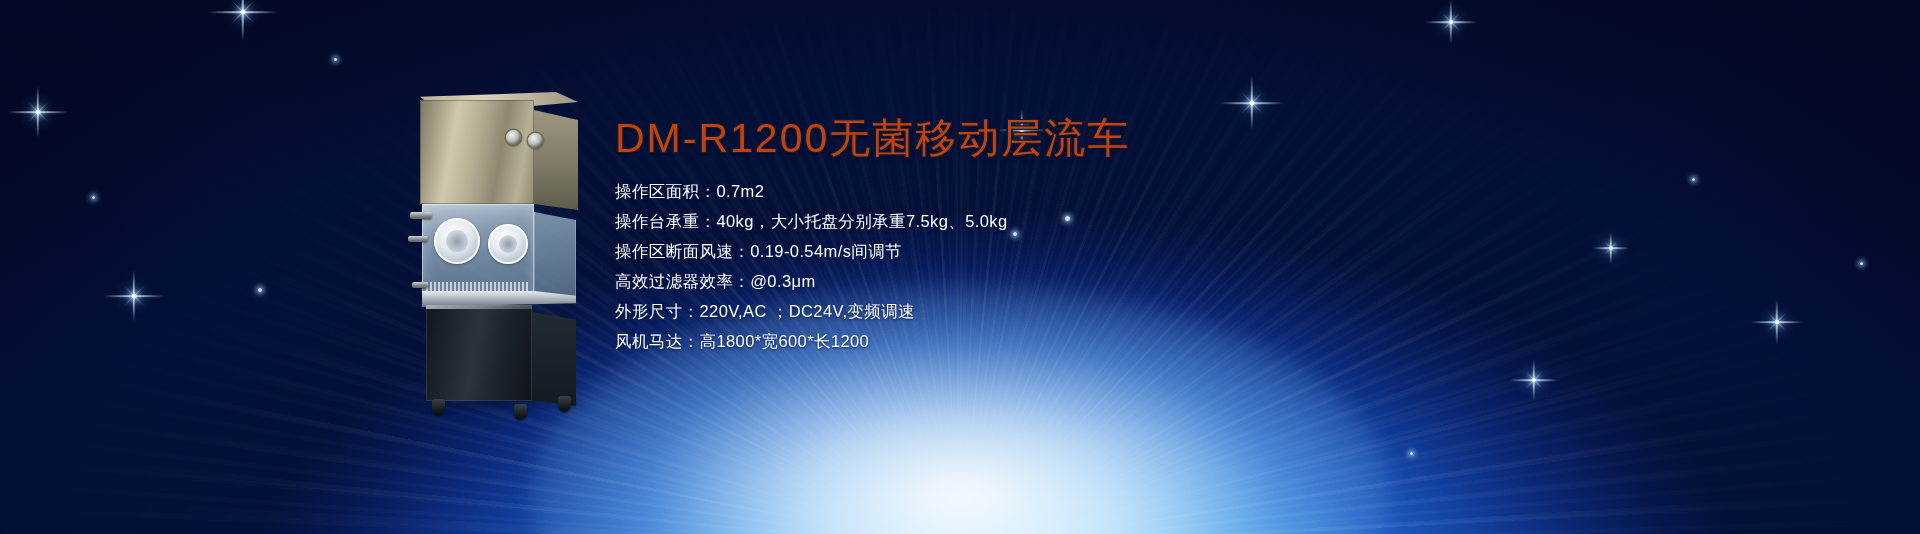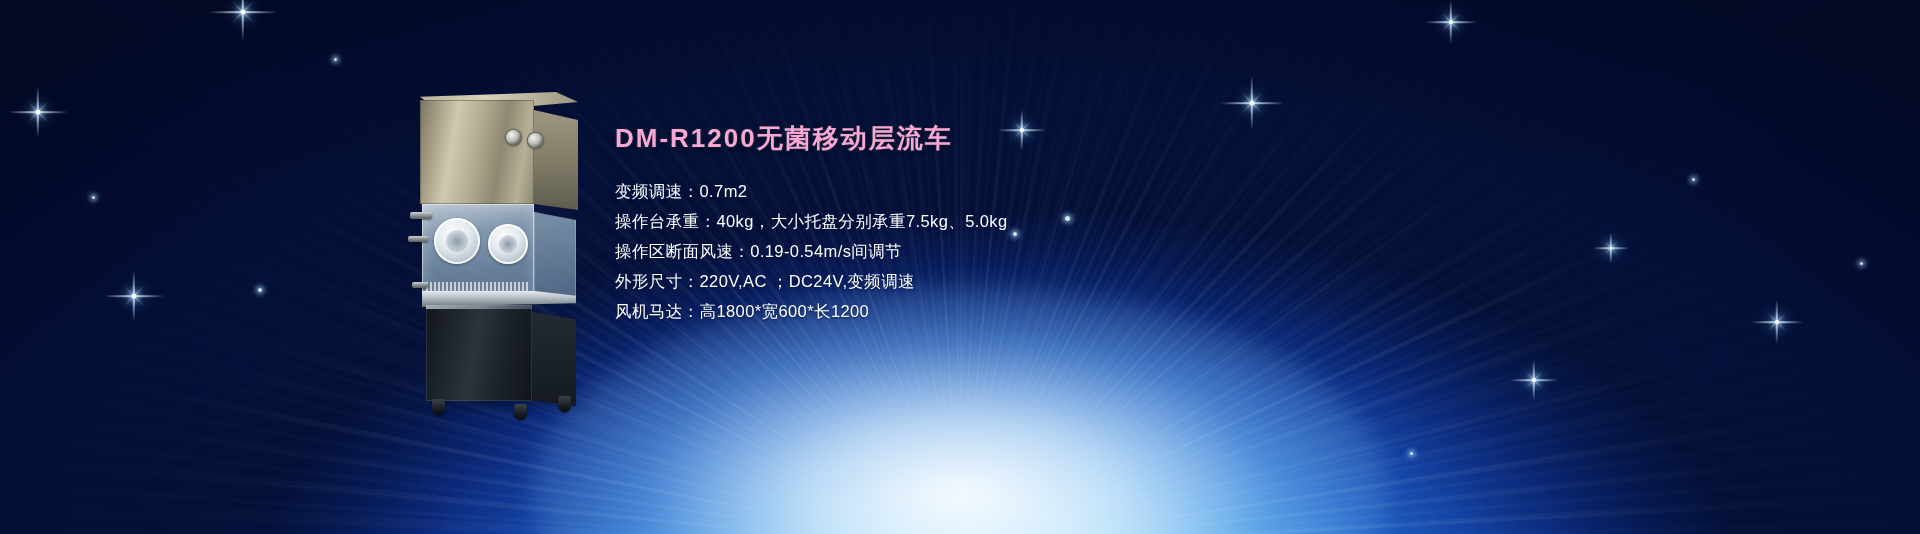--- a/index.html
+++ b/index.html
@@ -188,22 +188,22 @@
   .caster.c3{left:162px;top:310px;}
   .prod-glow{
     position:absolute;left:-10px;top:-8px;width:220px;height:340px;
     background:radial-gradient(ellipse 110px 170px at 50% 50%, rgba(170,215,255,0.10) 0%, rgba(0,0,0,0) 72%);
     pointer-events:none;
   }
 
   
   #textblock{position:absolute;left:615px;top:118px;width:800px;}
   #title{
-    font-size:26px;line-height:40px;font-weight:700;letter-spacing:2px;
-    color:#f9a8d4;white-space:nowrap;
+    font-size:41px;line-height:40px;font-weight:400;letter-spacing:2px;
+    color:#c2410c;white-space:nowrap;
     text-shadow:
       -1.4px -1.4px 0 #0c1a36, 1.4px -1.4px 0 #0c1a36,
       -1.4px  1.4px 0 #0c1a36, 1.4px  1.4px 0 #0c1a36,
        0 2px 4px rgba(0,0,0,.55);
   }
   #spec-list{margin-top:18px;}
   .spec-line{
     font-size:16.5px;line-height:30px;color:#ffffff;white-space:nowrap;
     text-shadow:0 1px 2px rgba(0,20,60,.75), 0 0 6px rgba(0,30,90,.35);
     letter-spacing:.4px;
@@ -321,21 +321,22 @@
     <div class="pr cab-front"></div>
     <div class="pr cab-hl"></div>
     <div class="caster c1"></div>
     <div class="caster c2"></div>
     <div class="caster c3"></div>
   </div>
 
   <div id="textblock">
     <div id="title">DM-R1200无菌移动层流车</div>
     <div id="spec-list">
-        <div class="spec-line">变频调速：0.7m2</div>
+        <div class="spec-line">操作区面积：0.7m2</div>
         <div class="spec-line">操作台承重：40kg，大小托盘分别承重7.5kg、5.0kg</div>
         <div class="spec-line">操作区断面风速：0.19-0.54m/s间调节</div>
+        <div class="spec-line">高效过滤器效率：@0.3μm</div>
         <div class="spec-line">外形尺寸：220V,AC ；DC24V,变频调速</div>
         <div class="spec-line">风机马达：高1800*宽600*长1200</div>
       </div>
   </div>
 
 </div>
 
 </body></html>

